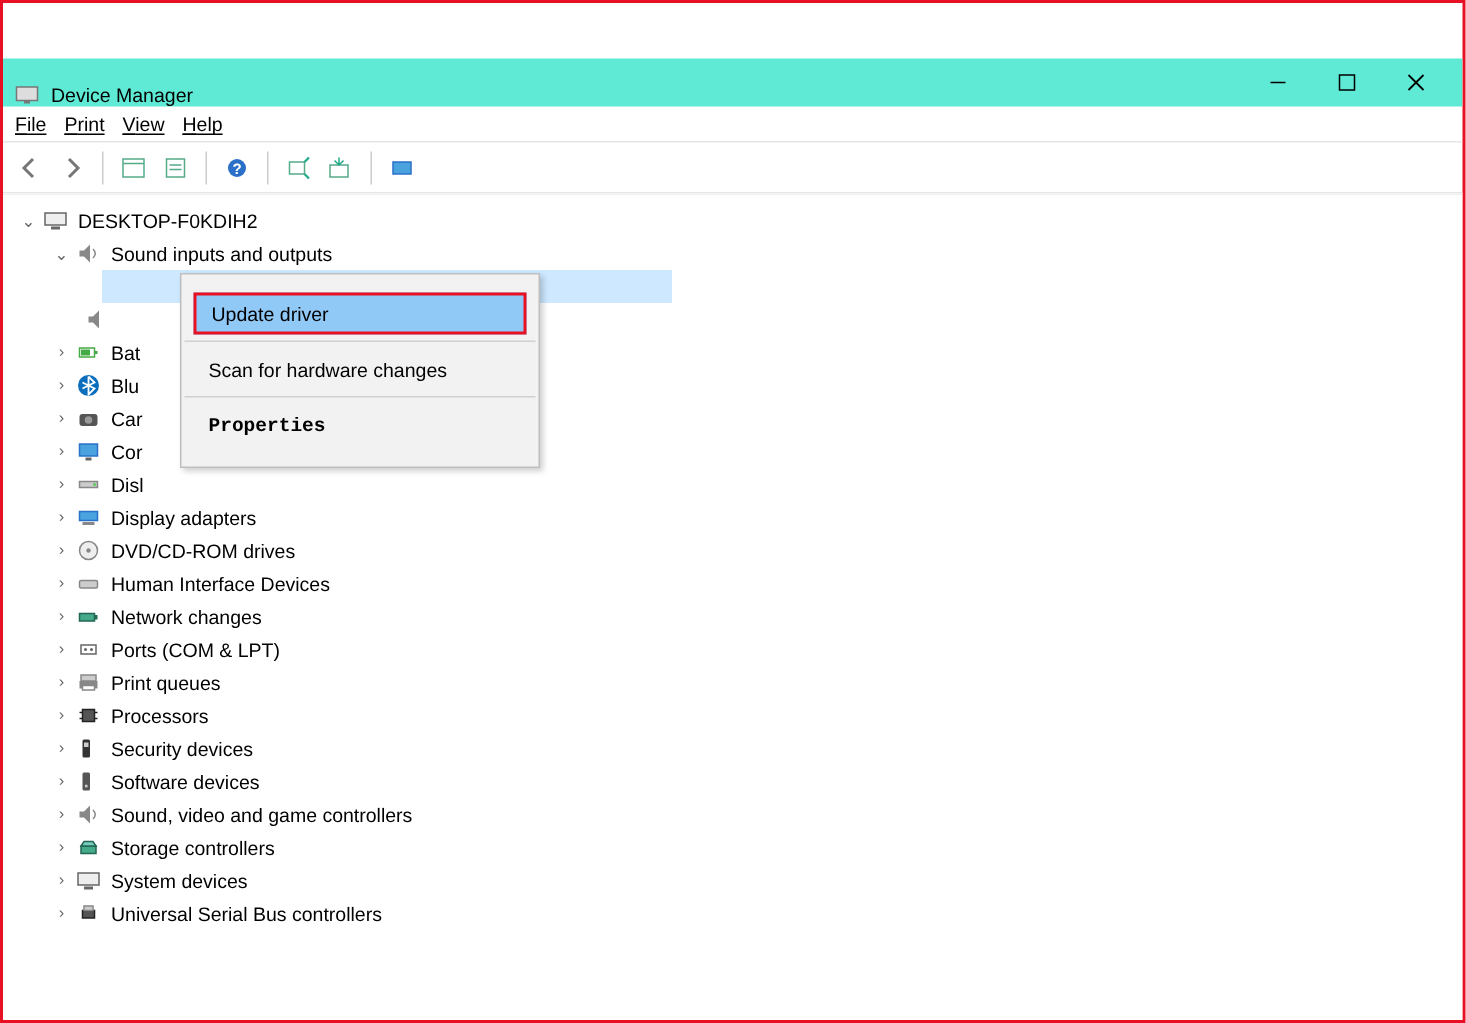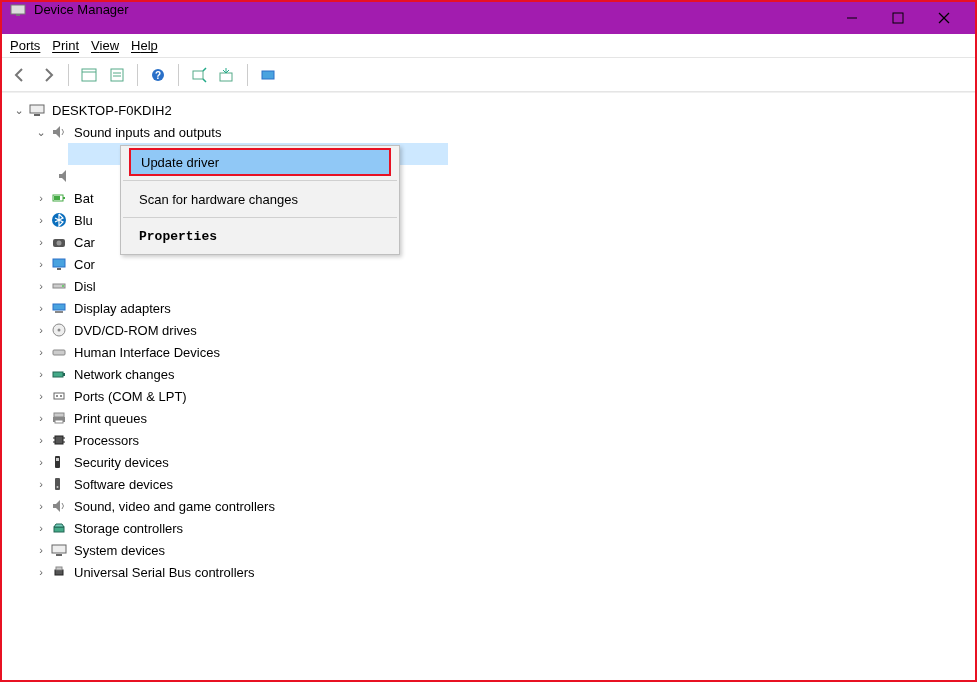--- a/index.html
+++ b/index.html
@@ -14,23 +14,24 @@
     width: 977px;
     height: 682px;
     border: 2px solid #e81123;
     position: relative;
     background: #fff;
     overflow: hidden;
   }
   .titlebar {
     height: 32px;
     display: flex;
-    align-items: flex-start;
+    align-items: flex-end;
     padding: 0 8px;
-    background: #a21caf;
+    background: #5eead4;
+    margin-top: 37px;
   }
   .titlebar .icon {
     width: 16px; height: 16px;
     margin-right: 8px;
     display:flex;align-items:center;justify-content:center;
   }
   .titlebar .title { flex:0 0 auto; font-size:13px; }
   .titlebar .spacer { flex:1; }
   .winbtn {
     width: 46px; height: 32px;
@@ -85,25 +86,25 @@
     width: 18px; height:18px; margin-right:6px;
     display:flex;align-items:center;justify-content:center;
   }
   .selected-row {
     background: #cde8ff;
   }
   .context-menu {
     position: absolute;
     left: 118px;
     top: 52px;
-    width: 280px;
+    width: 240px;
     background: #f2f2f2;
     border: 1px solid #bfbfbf;
     box-shadow: 2px 2px 4px rgba(0,0,0,0.2);
-    padding: 4px 0;
+    padding: 14px 0;
     z-index: 10;
   }
   .ctx-item {
     height: 28px;
     display:flex;align-items:center;
     padding: 0 18px;
   }
   .ctx-item.highlight {
     background: #90c8f6;
     border: 2px solid #e81123;
@@ -143,21 +144,21 @@
       </div>
     <div class="winbtn">
         <svg width="12" height="12">
           <line x1="1" y1="1" x2="11" y2="11" stroke="#000" stroke-width="1.2"></line>
           <line x1="11" y1="1" x2="1" y2="11" stroke="#000" stroke-width="1.2"></line>
         </svg>
       </div>
   </div>
 
   <div class="menubar">
-    <span class="menuitem"><span>Ports</span></span>
+    <span class="menuitem"><span>File</span></span>
     <span class="menuitem"><span>Print</span></span>
     <span class="menuitem"><span>View</span></span>
     <span class="menuitem"><span>Help</span></span>
   </div>
 
   <div class="toolbar">
     <div class="toolbtn">
         <svg width="16" height="16" viewBox="0 0 16 16">
           <path d="M10 2 L4 8 L10 14" fill="none" stroke="#777" stroke-width="2"></path>
         </svg>

